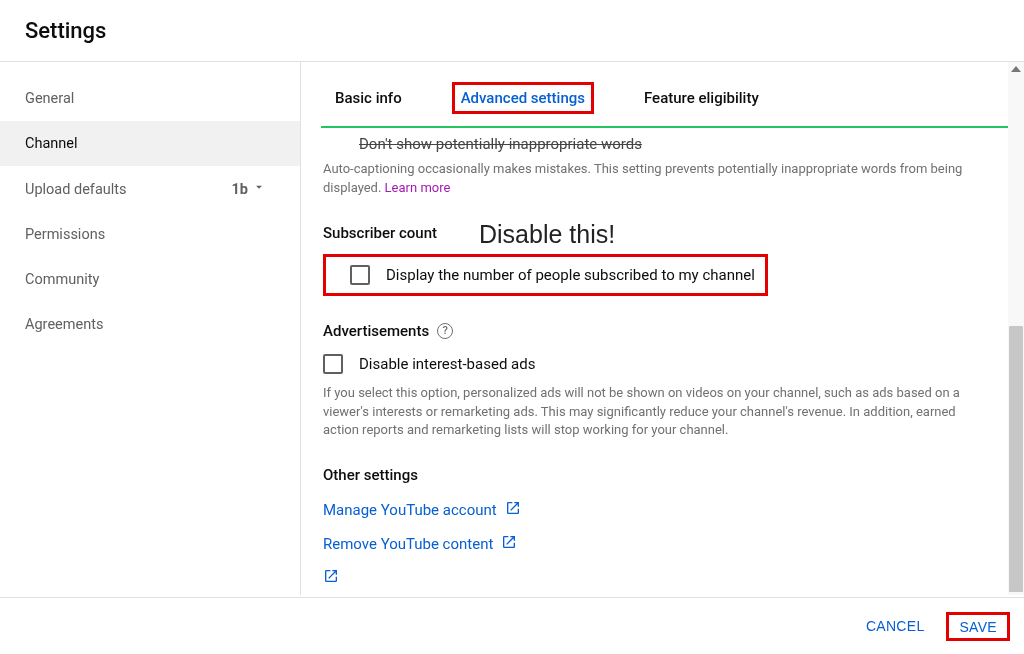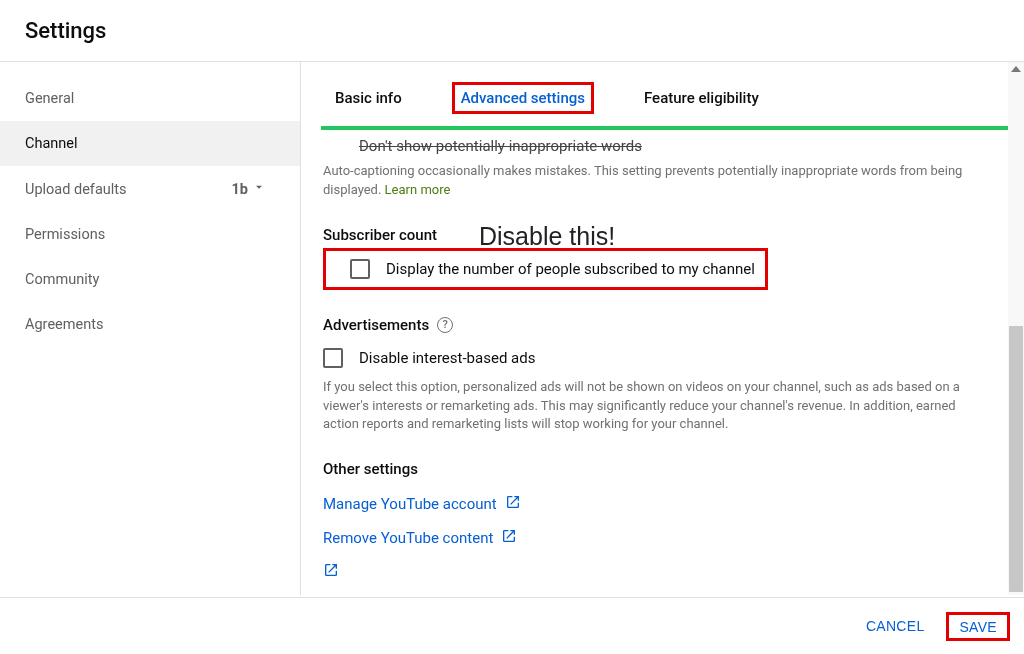--- a/index.html
+++ b/index.html
@@ -13,33 +13,33 @@
   
   .sidebar { width: 300px; padding-top: 14px; }
   .sidebar-item { display: flex; align-items: center; justify-content: space-between; padding: 14px 34px 14px 25px; font-size: 14.5px; color: #606060; cursor: pointer; }
   .sidebar-item.active { background: #f1f1f1; color: #0d0d0d; }
   .badge-group { display: flex; align-items: center; gap: 4px; color: #606060; }
   
   .vert-line { width: 1px; background: #e0e0e0; }
   
   .main { flex: 1; position: relative; padding: 0 0 0 20px; overflow-y: auto; }
   
-  .tabs { display: flex; gap: 46px; align-items: center; padding: 20px 0 12px 10px; border-bottom: 4px solid #22c55e; margin-right: 0; }
+  .tabs { display: flex; gap: 46px; align-items: center; padding: 20px 0 12px 10px; border-bottom: 2px solid #22c55e; margin-right: 0; }
   .tab { font-size: 15px; color: #0d0d0d; font-weight: 500; position: relative; padding: 6px 4px; cursor: pointer; }
   .tab.active { color: #065fd4; }
   .tab.active.boxed { border: 3px solid #e30000; padding: 4px 6px; }
   
   .section { padding: 0 12px 0 2px; margin-right: 30px; }
   
   .truncated-row { display:flex; align-items:center; gap:16px; padding: 0 0 6px 0; margin-top: 6px;}
   .tiny-check { width:20px; height:20px; border-radius:3px; }
   .strike { text-decoration:line-through; color:#444; font-size:15px; }
   
   .helper { color:#717171; font-size:13px; line-height:1.45; }
-  .link { color:#4d7c0f; cursor:pointer; }
+  .link { color:#a21caf; cursor:pointer; }
   
   .sec-head { font-size:15px; font-weight:500; color:#0d0d0d; margin-top:26px; display:flex; align-items:center; gap:8px;}
   
   .checkbox-row { display:flex; align-items:center; gap:16px; margin-top:14px; font-size:15px; color:#0d0d0d; }
   .chk { width:20px; height:20px; border:2px solid #606060; border-radius:2px; background:#fff; flex-shrink:0; cursor:pointer; }
   
   .redbox { border:3px solid #e30000; padding:8px 10px; display:inline-flex; }
   
   .annotation { position:absolute; font-size:25px; color:#222; font-family: Arial, sans-serif; }
   
@@ -112,21 +112,21 @@
       </div>
       <p class="helper">
         <span>Auto-captioning occasionally makes mistakes. This setting prevents potentially inappropriate words from being displayed.</span>
         <span class="link">Learn more</span>
       </p>
 
       <div style="position:relative;">
         <h3 class="sec-head">Subscriber count</h3>
         <span class="annotation" style="left:156px; top:-4px;">Disable this!</span>
       </div>
-      <div class="redbox" style="margin-top:4px;padding-left:24px;">
+      <div class="redbox" style="margin-top:12px;padding-left:24px;">
         <div class="checkbox-row" style="margin-top:0;">
           <span class="chk"></span>
           <span>Display the number of people subscribed to my channel</span>
         </div>
       </div>
 
       <h3 class="sec-head">
         <span>Advertisements</span>
         <span class="help-icon">?</span>
       </h3>

